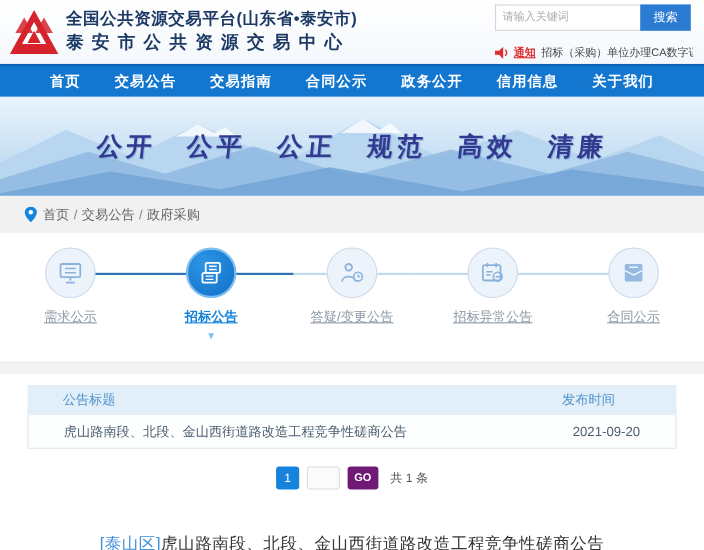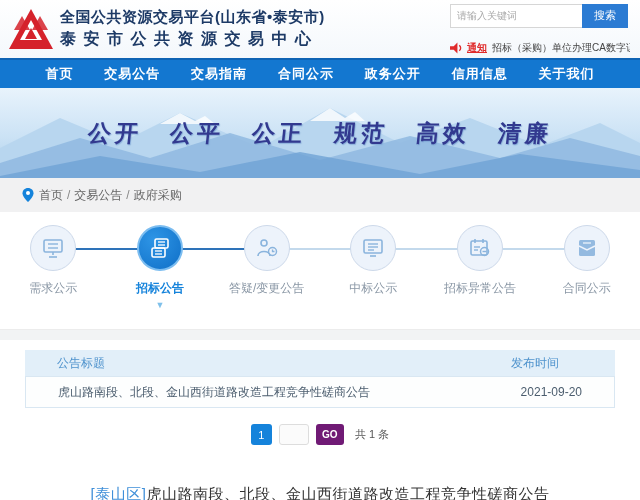--- a/index.html
+++ b/index.html
@@ -52,21 +52,21 @@
   .step-line { position:absolute; top:36px; left:53px; right:53px; height:2px; display:flex; z-index:0; }
   .seg { flex:1; }
   .seg.dark { background:#2e73b9; }
   .seg.light { background:#c3d9ec; }
   .steps { display:flex; position:relative; z-index:1; padding-top:13px; }
   .step { flex:1; display:flex; flex-direction:column; align-items:center; cursor:pointer; }
   .circle { width:46px; height:46px; border-radius:50%; display:flex; align-items:center;
     justify-content:center; background:#edf3fb; border:1px solid #cdd9ea; color:#8ab4dd; }
   .step.active .circle { background:radial-gradient(circle at 35% 30%, #2e95e6, #0f6fc7);
     border:2px solid #7cbdf0; color:#fff; }
-  .step-label { margin-top:9px; font-size:12px; color:#8a97a5; }
+  .step-label { margin-top:9px; font-size:12px; color:#8a97a5;text-decoration:underline; }
   .step.active .step-label { color:#1583db; font-weight:bold; }
   .pointer { font-size:9px; color:#7fc0ea; margin-top:4px; line-height:8px; }
 
   
   .gap { height:10px; background:#f2f3f4; }
   .table-wrap { padding:10px 25px 0 25px; background:#fff; }
   .thead { display:flex; align-items:center; height:26px; background:#e2eff9;
     font-size:12px; color:#4f93cd; }
   .th-title { padding-left:32px; flex:1; }
   .th-date { padding-right:56px; }
@@ -196,32 +196,20 @@
           <path d="M3 20 C3 14 15 14 15 20" fill="none" stroke="currentColor" stroke-width="1.6"></path>
           <circle cx="17.5" cy="15.5" r="4" fill="none" stroke="currentColor" stroke-width="1.5"></circle>
           <path d="M17.5 13.5 v2 h2" fill="none" stroke="currentColor" stroke-width="1.3"></path>
         </svg>
       </div>
       <div class="step-label">答疑/变更公告</div>
     </div>
     <div class="step">
       <div class="circle">
         <svg width="24" height="24" viewBox="0 0 24 24">
-          <rect x="3" y="4" width="18" height="13" rx="1.5" fill="none" stroke="currentColor" stroke-width="1.6"></rect>
-          <line x1="7" y1="8" x2="17" y2="8" stroke="currentColor" stroke-width="1.4"></line>
-          <line x1="7" y1="11" x2="17" y2="11" stroke="currentColor" stroke-width="1.4"></line>
-          <line x1="7" y1="14" x2="13" y2="14" stroke="currentColor" stroke-width="1.4"></line>
-          <line x1="9" y1="20" x2="15" y2="20" stroke="currentColor" stroke-width="1.6"></line>
-        </svg>
-      </div>
-      <div class="step-label">中标公示</div>
-    </div>
-    <div class="step">
-      <div class="circle">
-        <svg width="24" height="24" viewBox="0 0 24 24">
           <rect x="3" y="5" width="16" height="14" rx="1.5" fill="none" stroke="currentColor" stroke-width="1.6"></rect>
           <line x1="7" y1="3" x2="7" y2="7" stroke="currentColor" stroke-width="1.6"></line>
           <line x1="15" y1="3" x2="15" y2="7" stroke="currentColor" stroke-width="1.6"></line>
           <line x1="6" y1="11" x2="12" y2="11" stroke="currentColor" stroke-width="1.4"></line>
           <line x1="6" y1="14" x2="10" y2="14" stroke="currentColor" stroke-width="1.4"></line>
           <circle cx="16.5" cy="15.5" r="4" fill="none" stroke="currentColor" stroke-width="1.5"></circle>
           <line x1="14.5" y1="15.5" x2="18.5" y2="15.5" stroke="currentColor" stroke-width="1.4"></line>
         </svg>
       </div>
       <div class="step-label">招标异常公告</div>

